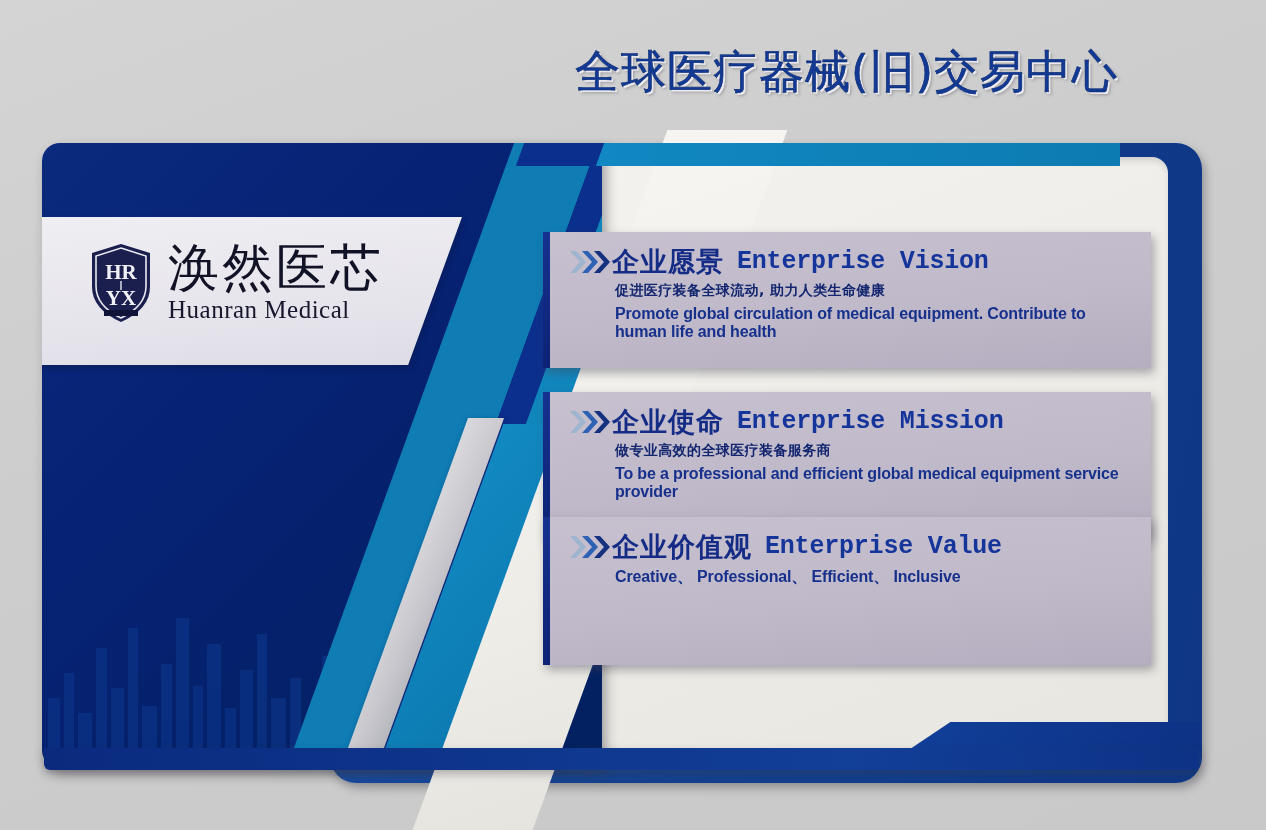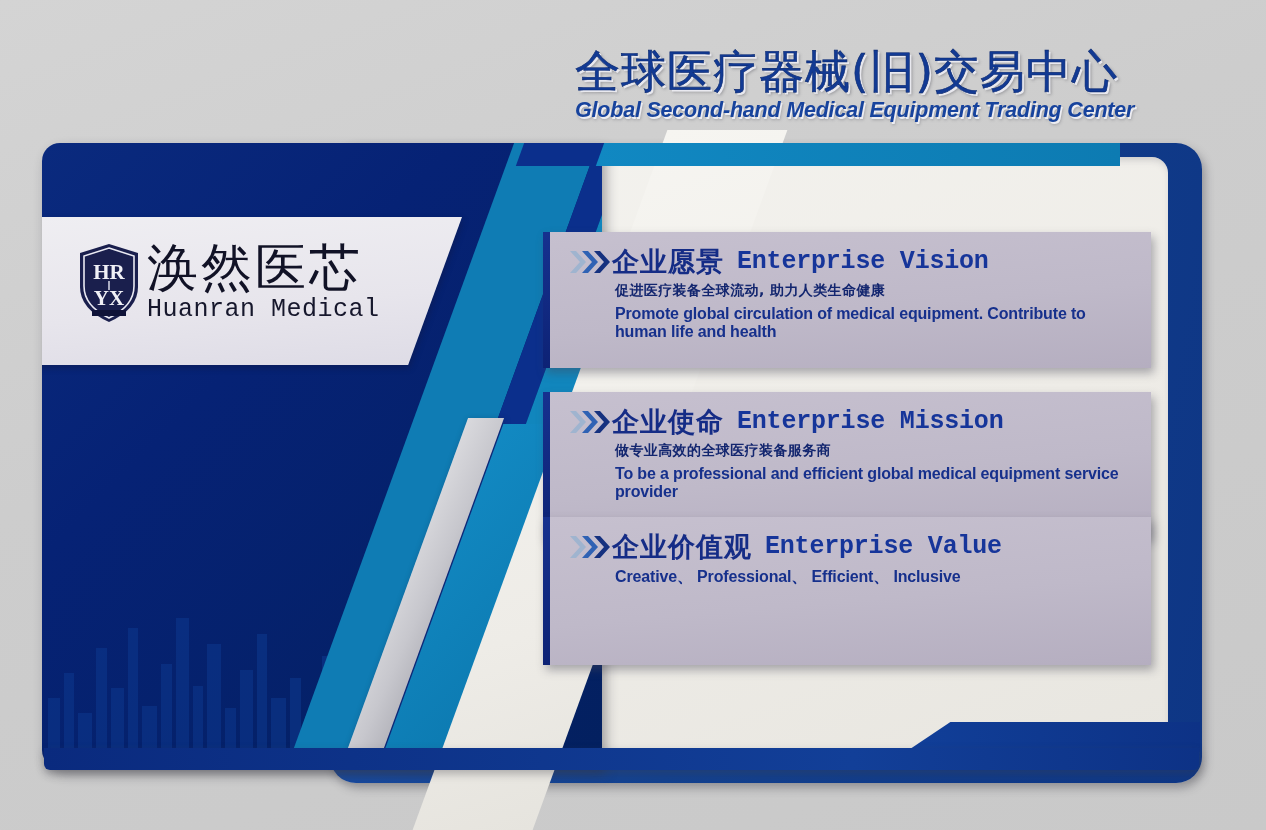--- a/index.html
+++ b/index.html
@@ -91,32 +91,32 @@
   #logo-band{
     position:absolute;
     left:0px; top:74px; width:420px; height:148px;
     background:linear-gradient(175deg,#efeef2 0%,#e7e5ec 60%,#dedce6 100%);
     transform:skewX(-20deg);
     transform-origin:left top;
     box-shadow:2px 3px 6px rgba(20,20,50,.35);
   }
   #logo-inner{
     position:absolute; left:0; top:74px; width:420px; height:132px;
-    display:flex; align-items:center; gap:7px;
-    padding-left:36px;
+    display:flex; align-items:center; gap:16px;
+    padding-left:48px;
   }
   
   #shield{ width:62px; height:80px; flex:0 0 auto; }
   #brand-cn{
     font-size:51px; letter-spacing:3px; color:#111226; line-height:1;
     font-family:"DejaVu Sans","Liberation Sans",sans-serif;
   }
   #brand-en{
     font-size:25px; letter-spacing:.5px; color:#16172c; line-height:1.05;
-    margin-top:4px; font-family:Liberation Mono, monospace;
+    margin-top:4px; font-family:Liberation Serif, serif;
   }
 
   
   #wedge-grey{
     position:absolute; left:408px; top:418px;
     width:36px; height:330px;
     background:linear-gradient(95deg,#d9d9dd 0%,#c7c7cd 60%,#b6b6bd 100%);
     transform:skewX(-20deg);
     box-shadow:2px 2px 6px rgba(20,20,50,.35);
     z-index:11;
@@ -266,21 +266,20 @@
 
   <div id="wedge-grey"></div>
   <div id="wedge-cyan"></div>
   <div id="white-diag"></div>
 
   <div id="top-strip-navy"></div>
   <div id="top-strip-cyan"></div>
 
   <div id="header-block">
     <div id="title-cn">全球医疗器械(旧)交易中心</div>
-    <div id="title-en">Global Second-hand Medical Equipment Trading Center</div>
   </div>
 
   <div class="panel" id="panel-0">
     <div class="p-head">
       <svg class="chev" viewBox="0 0 42 26">
         <path d="M1 2 L11 13 L1 24 L7 24 L17 13 L7 2 Z" fill="#9fb4cf"></path>
         <path d="M13 2 L23 13 L13 24 L19 24 L29 13 L19 2 Z" fill="#2f62b4"></path>
         <path d="M25 2 L35 13 L25 24 L31 24 L41 13 L31 2 Z" fill="#15317f"></path>
       </svg>
       <span class="p-title-cn">企业愿景</span>

